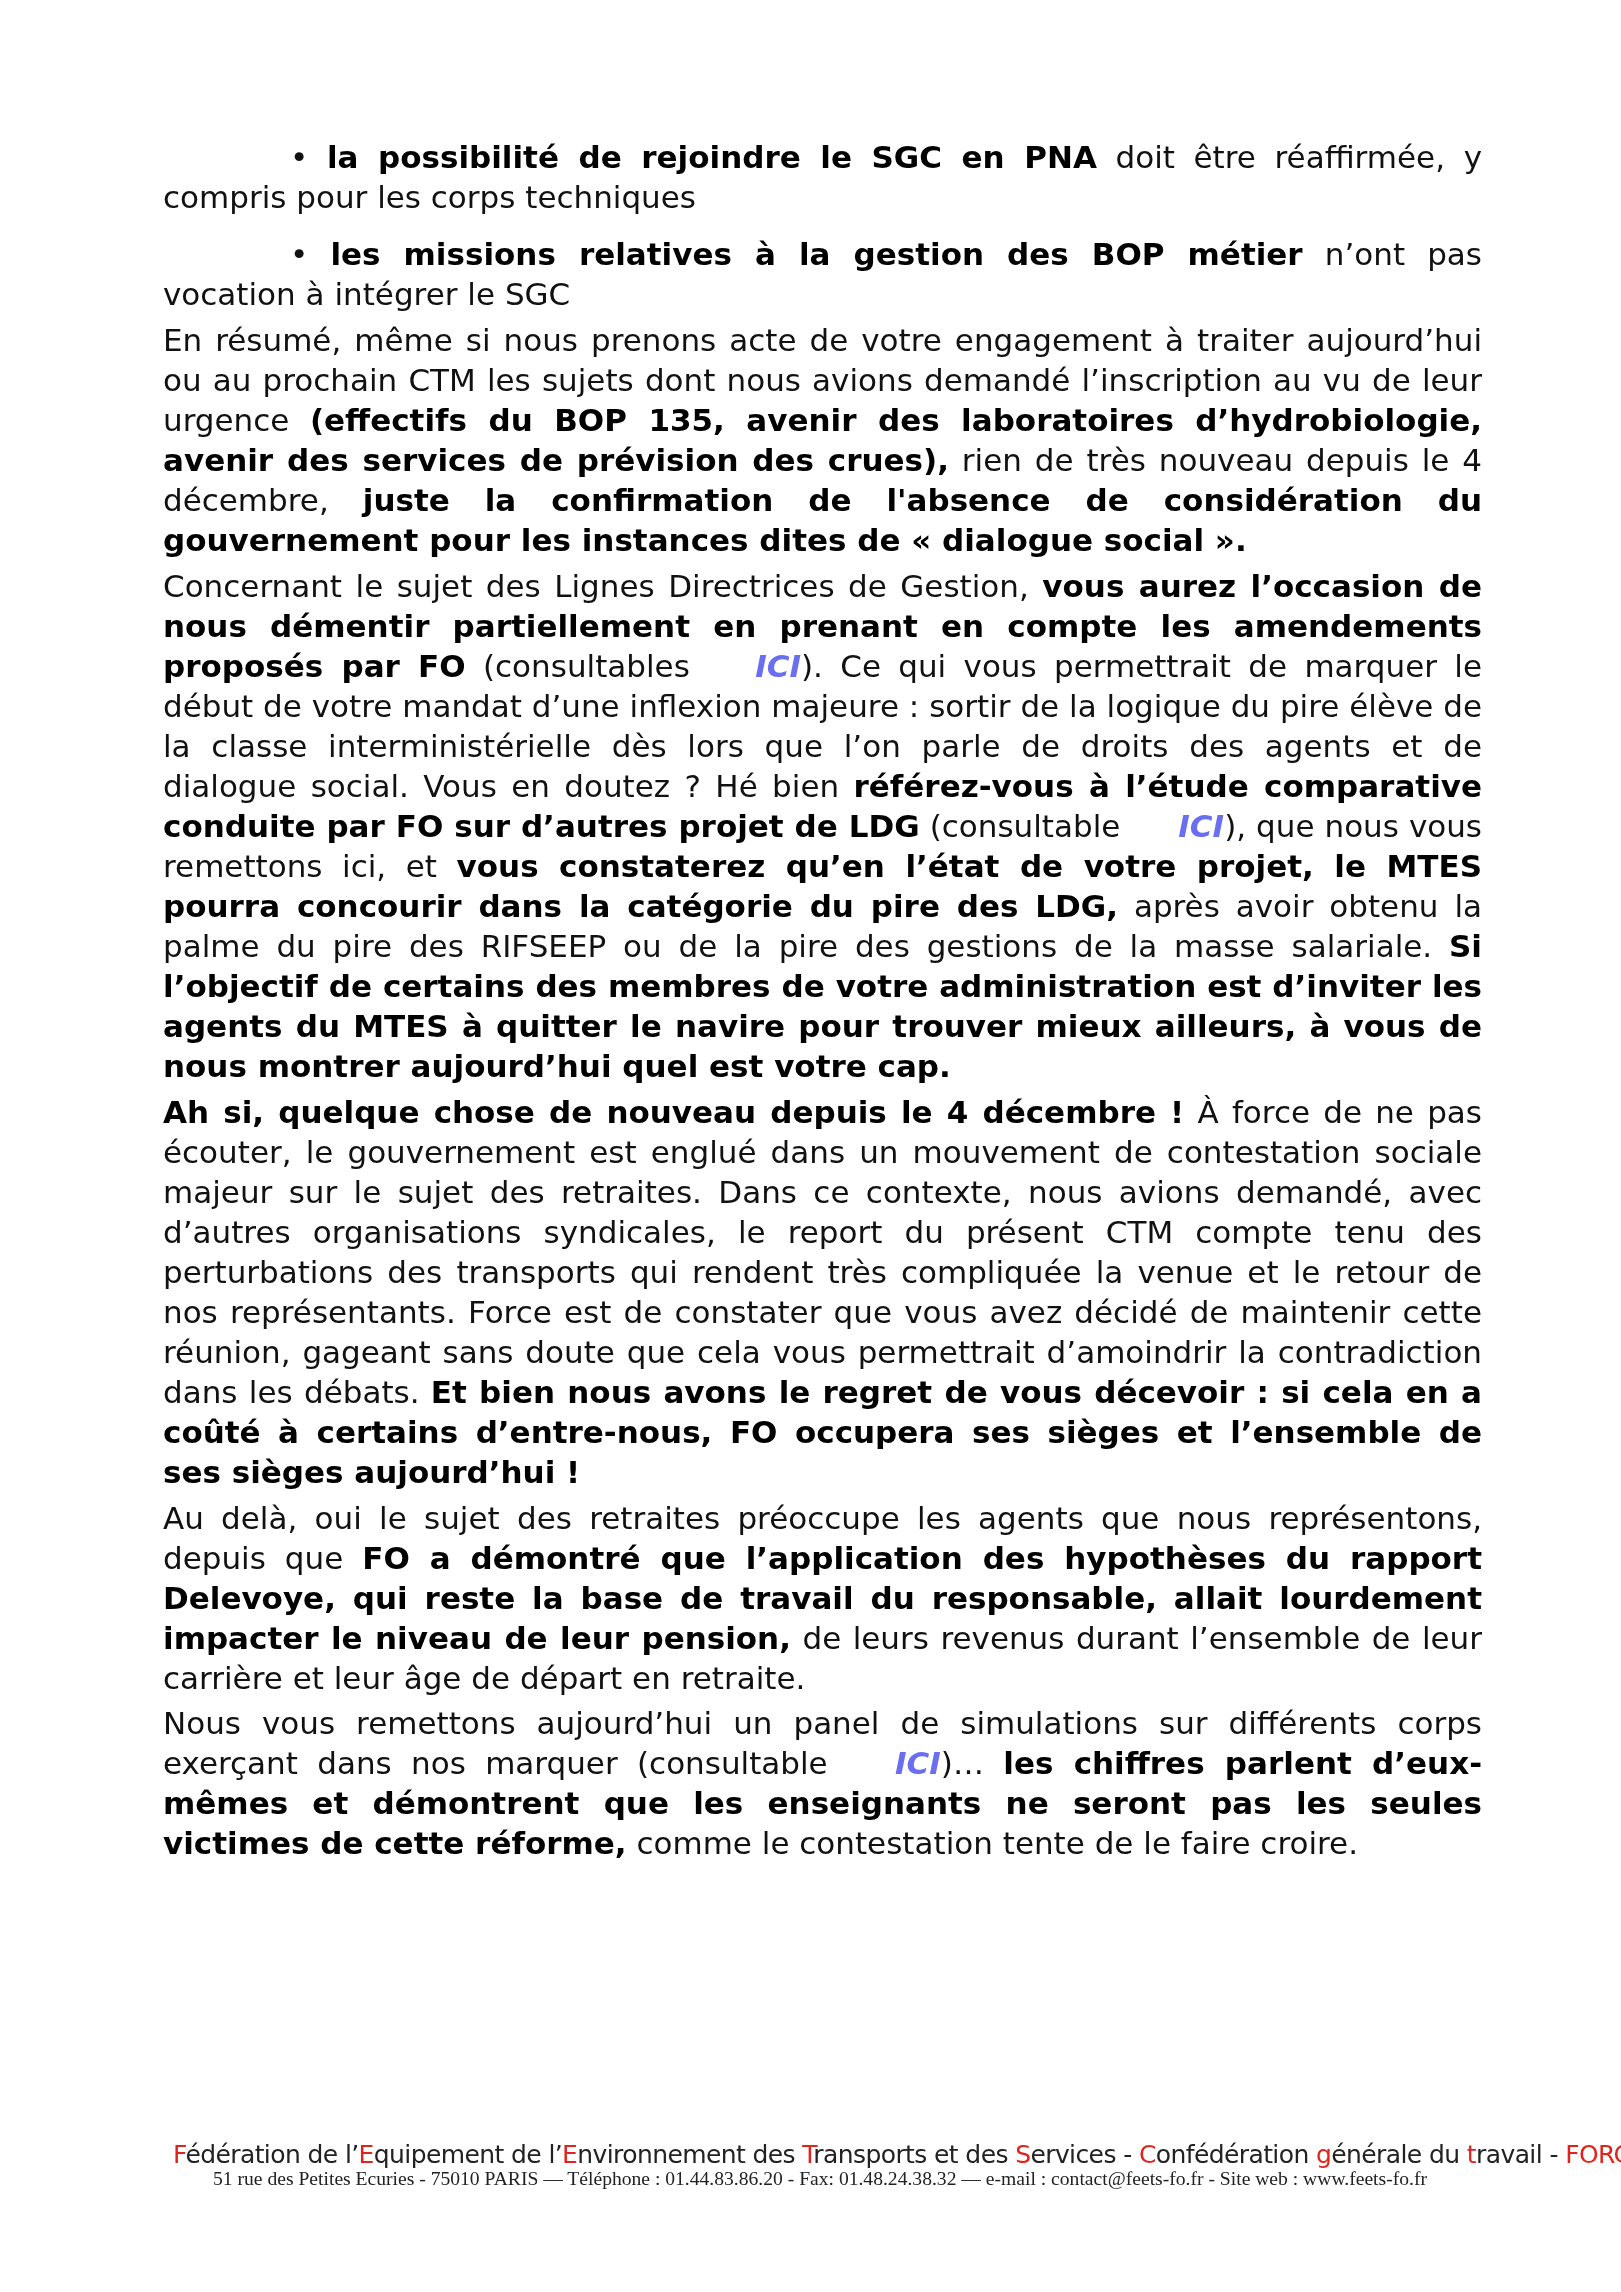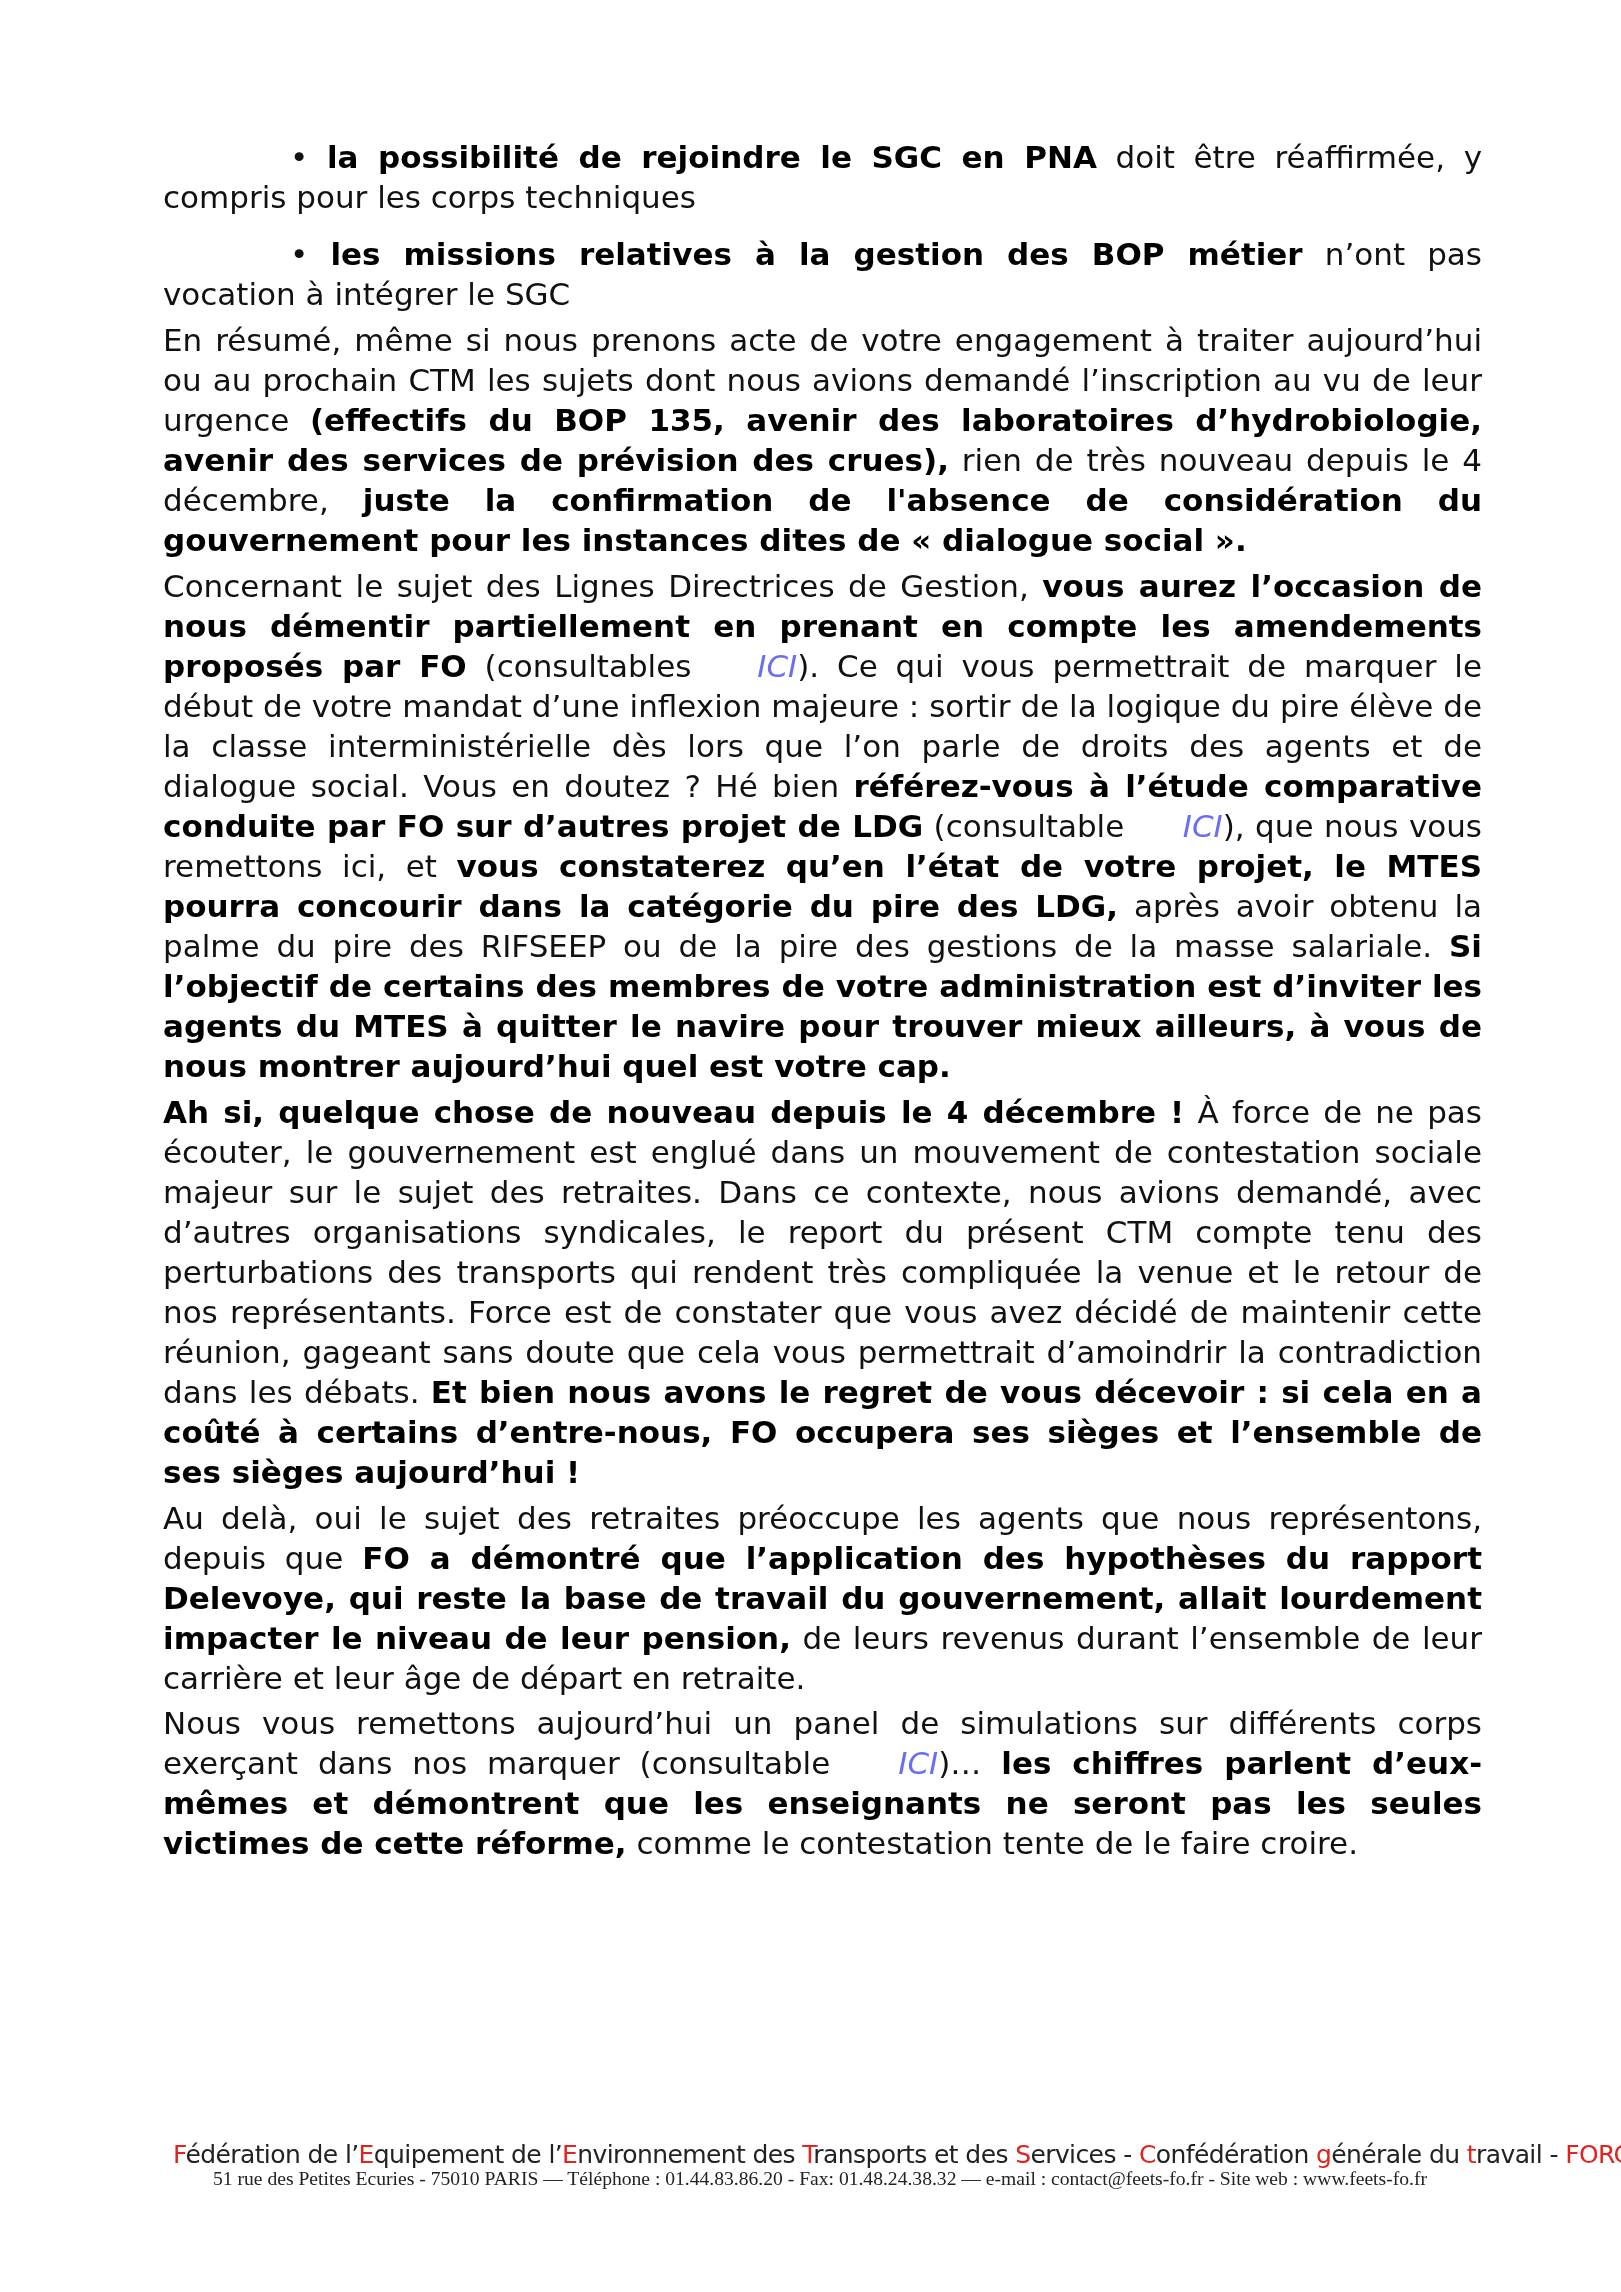--- a/index.html
+++ b/index.html
@@ -6,21 +6,21 @@
   body { width: 1621px; height: 2293px; position: relative; overflow: hidden; }
   .page {
     position: absolute; left: 163px; top: 137px; width: 1319px;
     font-family: "DejaVu Sans", sans-serif; font-size: 31px; line-height: 40px;
     color: #111111; text-align: justify;
   }
   .page p { margin: 0 0 5.9px 0; }
   .bullet { text-indent: 0; }
   .bullet .ind { display: inline-block; width: 127px; }
   b { font-weight: bold; color: #000; }
-  .link { color: #6a6ef0; font-weight: normal; font-style: italic; text-decoration: none; cursor: pointer; margin-left: 48px; }
+  .link { color: #6a6ef0; font-weight: bold; font-style: italic; text-decoration: none; cursor: pointer; margin-left: 48px; }
   .footer {
     position: absolute; left: 173px; top: 2143px; width: 1294px;
     text-align: center;
   }
   .footer .l1 {
     font-family: "DejaVu Sans", sans-serif; font-size: 25px; letter-spacing: -0.6px;
     color: #222; white-space: nowrap; line-height: 23.5px;
   }
   .footer .l1 .r { color: #e0231c; }
   .footer .l2 {
@@ -34,21 +34,21 @@
 <div class="page">
   <p class="bullet"><span class="ind"></span><span>• </span><b>la possibilité de rejoindre le SGC en PNA</b><span> doit être réaffirmée, y compris pour les corps techniques</span></p>
   <p class="bullet" style="margin-top:17px"><span class="ind"></span><span>• </span><b>les missions relatives à la gestion des BOP métier</b><span> n’ont pas vocation à intégrer le SGC</span></p>
 
   <p><span>En résumé, même si nous prenons acte de votre engagement à traiter aujourd’hui ou au prochain CTM les sujets dont nous avions demandé l’inscription au vu de leur urgence </span><b>(effectifs du BOP 135, avenir des laboratoires d’hydrobiologie, avenir des services de prévision des crues),</b><span> rien de très nouveau depuis le 4 décembre, </span><b>juste la confirmation de l'absence de considération du gouvernement pour les instances dites de « dialogue social ».</b></p>
 
   <p><span>Concernant le sujet des Lignes Directrices de Gestion, </span><b>vous aurez l’occasion de nous démentir partiellement en prenant en compte les amendements proposés par FO</b><span> (consultables </span><a class="link" style="color: rgb(106, 110, 240);">ICI</a><span>). Ce qui vous permettrait de marquer le début de votre mandat d’une inflexion majeure : sortir de la logique du pire élève de la classe interministérielle dès lors que l’on parle de droits des agents et de dialogue social. Vous en doutez ? Hé bien </span><b>référez-vous à l’étude comparative conduite par FO sur d’autres projet de LDG</b><span> (consultable </span><a class="link" style="color: rgb(106, 110, 240);">ICI</a><span>), que nous vous remettons ici, et </span><b>vous constaterez qu’en l’état de votre projet, le MTES pourra concourir dans la catégorie du pire des LDG,</b><span> après avoir obtenu la palme du pire des RIFSEEP ou de la pire des gestions de la masse salariale. </span><b>Si l’objectif de certains des membres de votre administration est d’inviter les agents du MTES à quitter le navire pour trouver mieux ailleurs, à vous de nous montrer aujourd’hui quel est votre cap.</b></p>
 
   <p><b>Ah si, quelque chose de nouveau depuis le 4 décembre !</b><span> À force de ne pas écouter, le gouvernement est englué dans un mouvement de contestation sociale majeur sur le sujet des retraites. Dans ce contexte, nous avions demandé, avec d’autres organisations syndicales, le report du présent CTM compte tenu des perturbations des transports qui rendent très compliquée la venue et le retour de nos représentants. Force est de constater que vous avez décidé de maintenir cette réunion, gageant sans doute que cela vous permettrait d’amoindrir la contradiction dans les débats. </span><b>Et bien nous avons le regret de vous décevoir : si cela en a coûté à certains d’entre-nous, FO occupera ses sièges et l’ensemble de ses sièges aujourd’hui !</b></p>
 
-  <p><span>Au delà, oui le sujet des retraites préoccupe les agents que nous représentons, depuis que </span><b>FO a démontré que l’application des hypothèses du rapport Delevoye, qui reste la base de travail du gouvernement, allait lourdement impacter le niveau de leur pension,</b><span> de leurs revenus durant l’ensemble de leur carrière et leur âge de départ en retraite.</span></p>
+  <p><span>Au delà, oui le sujet des retraites préoccupe les agents que nous représentons, depuis que </span><b>FO a démontré que l’application des hypothèses du rapport Delevoye, qui reste la base de travail du responsable, allait lourdement impacter le niveau de leur pension,</b><span> de leurs revenus durant l’ensemble de leur carrière et leur âge de départ en retraite.</span></p>
 
   <p><span>Nous vous remettons aujourd’hui un panel de simulations sur différents corps exerçant dans nos marquer (consultable </span><a class="link" style="color: rgb(106, 110, 240);">ICI</a><span>)… </span><b>les chiffres parlent d’eux-mêmes et démontrent que les enseignants ne seront pas les seules victimes de cette réforme,</b><span> comme le contestation tente de le faire croire.</span></p>
 </div>
 
 <div class="footer">
   <div class="l1" id="footer-line1"><span class="r" style="color: rgb(224, 35, 28);">F</span><span>édération de l’</span><span class="r" style="color: rgb(224, 35, 28);">E</span><span>quipement de l’</span><span class="r" style="color: rgb(224, 35, 28);">E</span><span>nvironnement des </span><span class="r" style="color: rgb(224, 35, 28);">T</span><span>ransports et des </span><span class="r" style="color: rgb(224, 35, 28);">S</span><span>ervices - </span><span class="r" style="color: rgb(224, 35, 28);">C</span><span>onfédération </span><span class="r" style="color: rgb(224, 35, 28);">g</span><span>énérale du </span><span class="r" style="color: rgb(224, 35, 28);">t</span><span>ravail - </span><span class="r" style="color: rgb(224, 35, 28);">FORCE OUVRIERE</span></div>
   <div class="l2">51 rue des Petites Ecuries - 75010 PARIS  — Téléphone : 01.44.83.86.20 - Fax: 01.48.24.38.32 —  e-mail : contact@feets-fo.fr - Site web : www.feets-fo.fr</div>
 </div>
 
 

